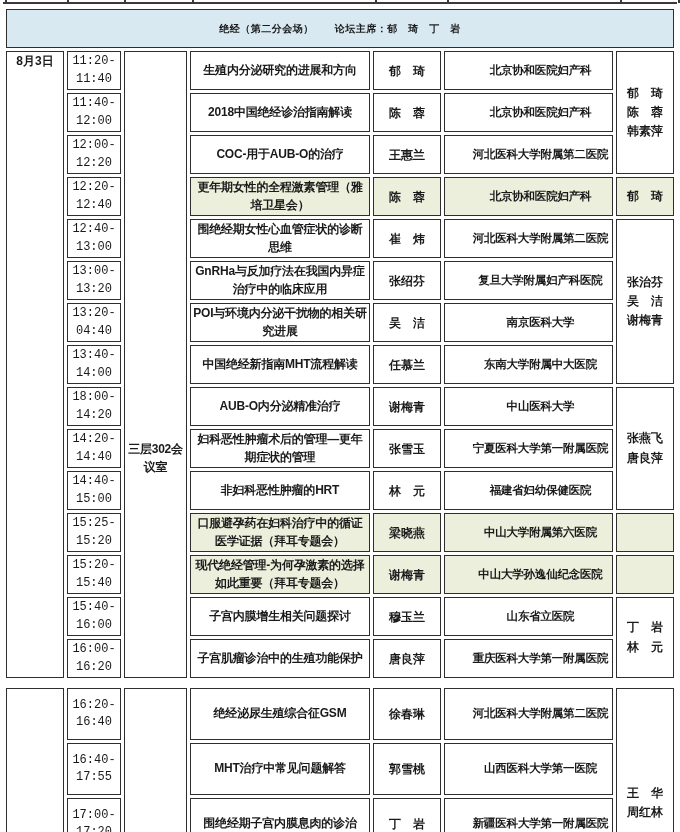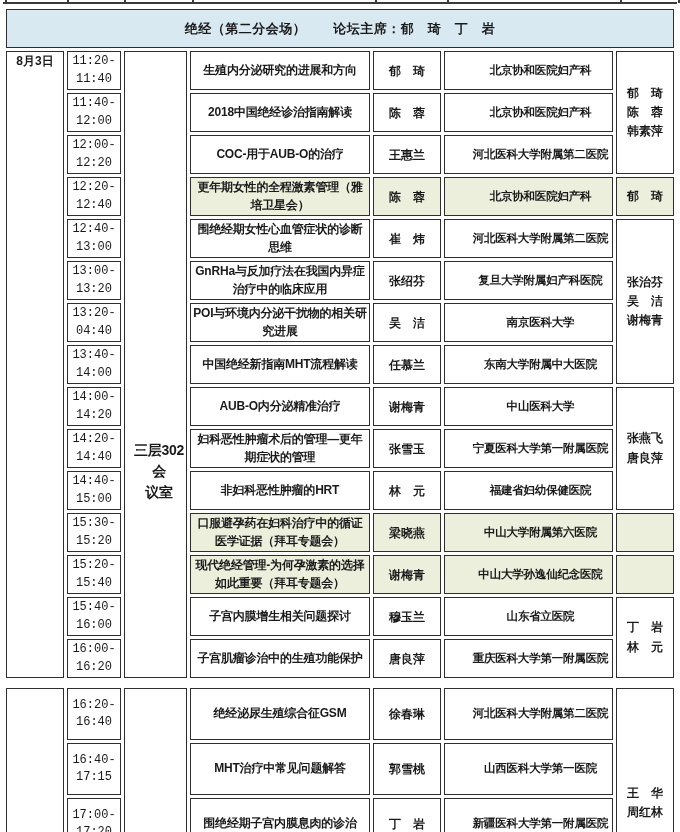--- a/index.html
+++ b/index.html
@@ -13,24 +13,24 @@
   .top-strip .tick{position:absolute;top:0;width:2px;height:3px;background:#3a3a3a;}
 
   table{border-collapse:separate;border-spacing:3px;table-layout:fixed;
         width:674px;margin:0 auto;}
   td{border:1.5px solid #2e2e2e;box-sizing:border-box;padding:0 2px;
      text-align:center;vertical-align:middle;font-size:12px;font-weight:600;
      white-space:pre-line;line-height:1.5;overflow:hidden;}
   #t1 tr{height:39px;}
   #t2 tr{height:52px;}
   tr.head{height:28px;}
-  td.head{background:#d8e9f1;font-size:13px;font-weight:bold;letter-spacing:.5px;margin-left:44px;}
+  td.head{background:#d8e9f1;font-size:10px;font-weight:bold;letter-spacing:.5px;margin-left:44px;}
   td.time{font-weight:400;font-size:12px;line-height:1.45;font-family:Liberation Mono, monospace;}
   td.date{vertical-align:top;}
-  td.venue{vertical-align:top;padding-top:388px;font-size:14px;letter-spacing:-.3px;padding-left:9px;}
+  td.venue{vertical-align:top;padding-top:388px;font-size:12px;letter-spacing:-.3px;}
   td.topic{font-size:12px;letter-spacing:-.2px;line-height:1.45;}
   td.inst{font-size:11.5px;letter-spacing:-.2px;padding-left:26px;}
   td.chair{font-size:12px;line-height:1.6;}
   td.hl{background:#ecefdc;}
   td.chair-low{vertical-align:top;padding-top:95px;}
   .block-gap{height:4px;}
 </style>
 </head>
 <body>
 
@@ -120,21 +120,21 @@
     <td class="inst">南京医科大学</td>
   </tr>
   <tr>
     <td class="time">13:40-
 14:00</td>
     <td class="topic">中国绝经新指南MHT流程解读</td>
     <td class="speaker">任慕兰</td>
     <td class="inst">东南大学附属中大医院</td>
   </tr>
   <tr>
-    <td class="time">14:00-
+    <td class="time">18:00-
 14:20</td>
     <td class="topic">AUB-O内分泌精准治疗</td>
     <td class="speaker">谢梅青</td>
     <td class="inst">中山医科大学</td>
     <td class="chair" rowspan="3">张燕飞
 唐良萍</td>
   </tr>
   <tr>
     <td class="time">14:20-
 14:40</td>
@@ -143,21 +143,21 @@
     <td class="inst">宁夏医科大学第一附属医院</td>
   </tr>
   <tr>
     <td class="time">14:40-
 15:00</td>
     <td class="topic">非妇科恶性肿瘤的HRT</td>
     <td class="speaker">林　元</td>
     <td class="inst">福建省妇幼保健医院</td>
   </tr>
   <tr>
-    <td class="time">15:30-
+    <td class="time">15:25-
 15:20</td>
     <td class="topic hl">口服避孕药在妇科治疗中的循证医学证据（拜耳专题会）</td>
     <td class="speaker hl">梁晓燕</td>
     <td class="inst hl">中山大学附属第六医院</td>
     <td class="chair hl"></td>
   </tr>
   <tr>
     <td class="time">15:20-
 15:40</td>
     <td class="topic hl">现代绝经管理-为何孕激素的选择如此重要（拜耳专题会）</td>
@@ -203,21 +203,21 @@
 16:40</td>
     <td rowspan="4"></td>
     <td class="topic">绝经泌尿生殖综合征GSM</td>
     <td class="speaker">徐春琳</td>
     <td class="inst">河北医科大学附属第二医院</td>
     <td class="chair chair-low" rowspan="4">王　华
 周红林</td>
   </tr>
   <tr>
     <td class="time">16:40-
-17:15</td>
+17:55</td>
     <td class="topic">MHT治疗中常见问题解答</td>
     <td class="speaker">郭雪桃</td>
     <td class="inst">山西医科大学第一医院</td>
   </tr>
   <tr>
     <td class="time">17:00-
 17:20</td>
     <td class="topic">围绝经期子宫内膜息肉的诊治</td>
     <td class="speaker">丁　岩</td>
     <td class="inst">新疆医科大学第一附属医院</td>

